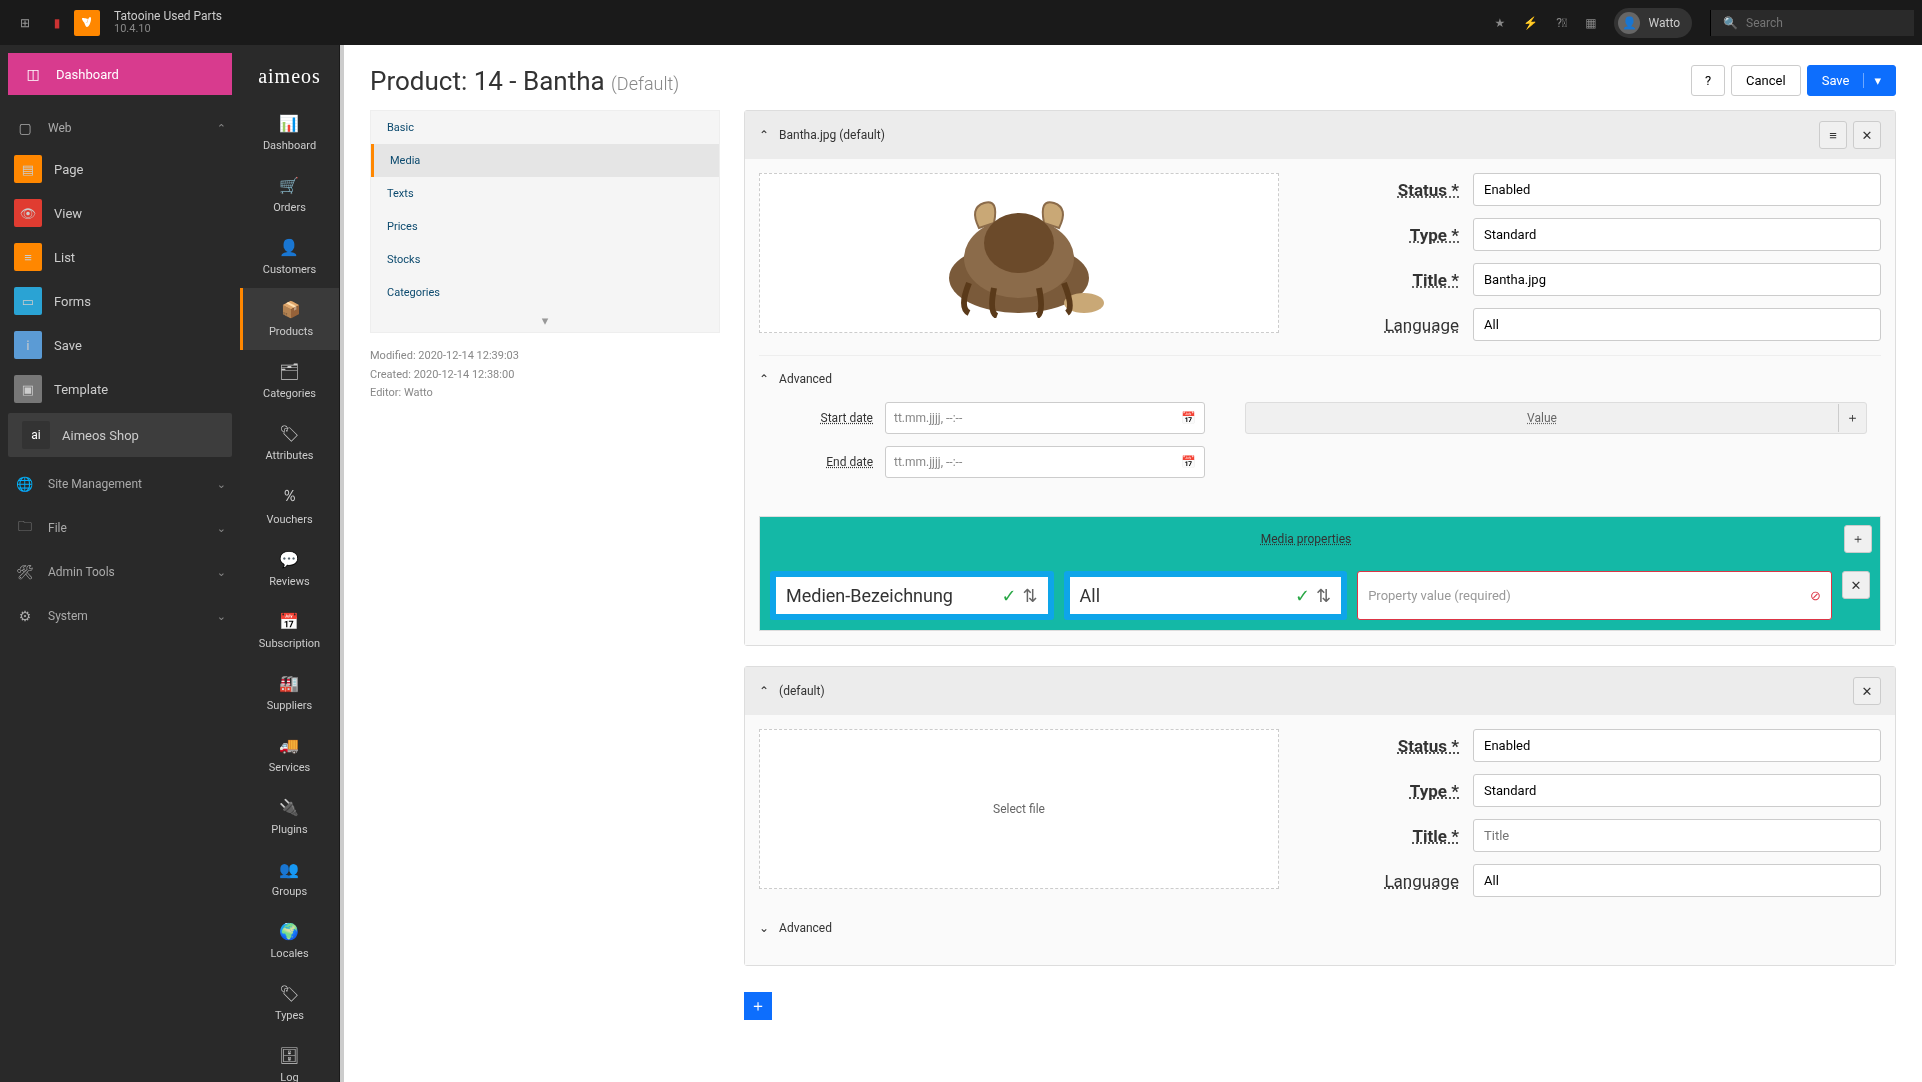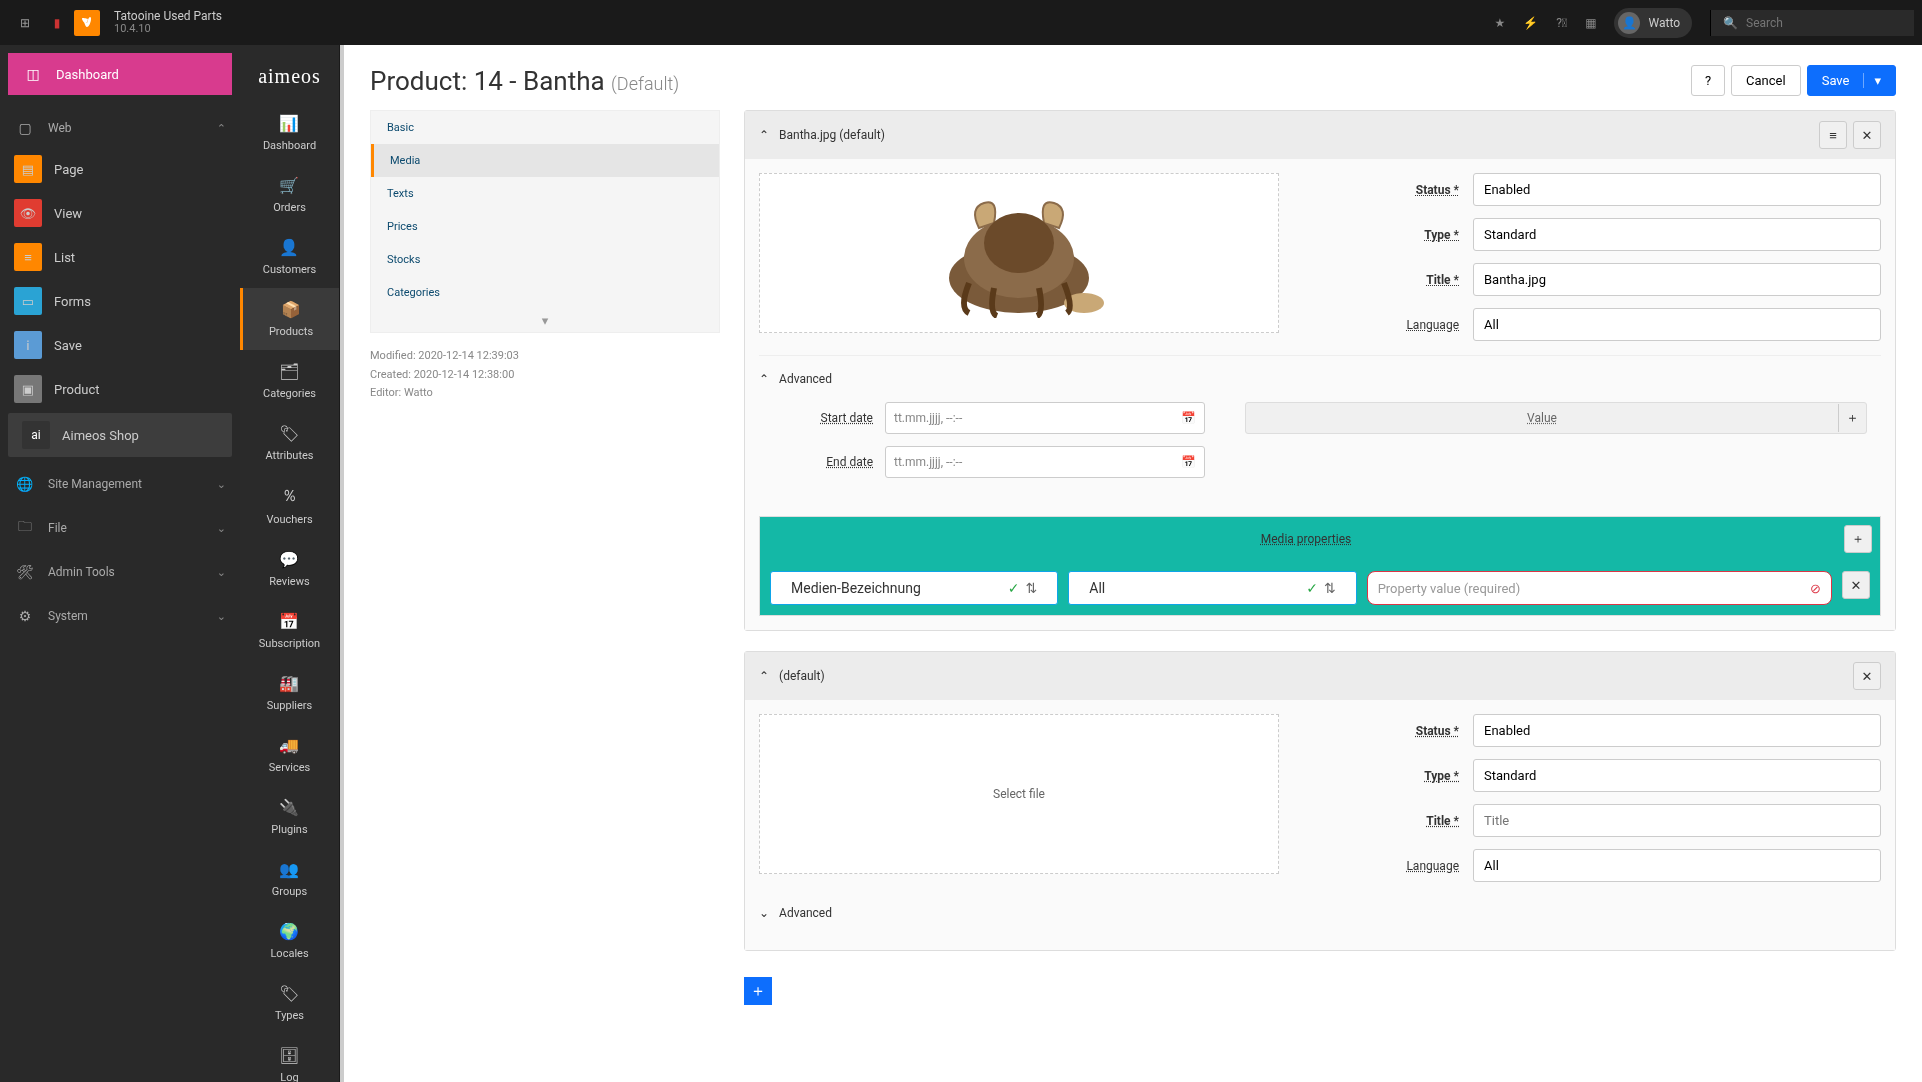--- a/index.html
+++ b/index.html
@@ -67,42 +67,42 @@
 .card-head{display:flex;align-items:center;padding:10px 14px;background:#ececec;font-size:12px}
 .card-head .chev{margin-right:10px;cursor:pointer}
 .card-head-actions{margin-left:auto;display:flex;gap:6px}
 .icon-btn{width:28px;height:28px;border:1px solid #ccc;background:#f0f0f0;border-radius:3px;display:flex;align-items:center;justify-content:center;cursor:pointer;font-size:13px}
 .card-body{padding:14px;background:#fafafa}
 .media-row{display:flex;gap:30px}
 .media-preview{width:520px;height:160px;border:1px dashed #ccc;display:flex;align-items:center;justify-content:center;background:#fff}
 .bantha{width:200px;height:130px}
 .form-col{flex:1;display:flex;flex-direction:column;gap:12px}
 .form-row{display:flex;align-items:center;gap:14px}
-.form-label{width:150px;text-align:right;font-size:12px}
+.form-label{width:150px;text-align:right;font-size:17px}
 .req{font-weight:bold;text-decoration:underline dotted}
 .form-input{flex:1;padding:8px 10px;border:1px solid #ccc;border-radius:3px;font-size:13px;background:#fff}
 .adv-section{margin-top:14px;padding:10px 0;border-top:1px solid #eee}
 .adv-head{display:flex;align-items:center;gap:10px;font-size:12px;padding:6px 0;cursor:pointer}
 .adv-body{padding:10px 14px;display:flex;gap:40px}
 .adv-left{display:flex;flex-direction:column;gap:12px}
 .date-row{display:flex;align-items:center;gap:12px}
 .date-row label{width:100px;text-align:right;font-size:12px;text-decoration:underline dotted}
 .date-input{width:320px;padding:8px;border:1px solid #ccc;border-radius:3px;background:#fff;display:flex;align-items:center;justify-content:space-between;font-size:12px;color:#888}
 .adv-right{flex:1}
 .opt-head{display:flex;align-items:center;background:#f0f0f0;border:1px solid #ddd;border-radius:3px}
 .opt-head .oh-col{flex:1;text-align:center;padding:8px;font-size:12px;color:#666;text-decoration:underline dotted}
 .opt-head .icon-btn{border-radius:0 3px 3px 0;border:none;border-left:1px solid #ccc}
 
 .props-box{margin-top:18px;border:1px solid #ddd;background:#14b8a6}
 .props-head{display:flex;align-items:center;padding:8px}
 .props-head .ph-title{flex:1;text-align:center;font-size:12px;text-decoration:underline dotted}
 .props-row{display:flex;gap:10px;padding:10px}
-.sel-valid{flex:1;border:1px solid #0ea5e9;border-radius:3px;background:#fff;padding:8px 20px;display:flex;align-items:center;justify-content:space-between;font-size:14px}
+.sel-valid{flex:1;border:6px solid #0ea5e9;border-radius:3px;background:#fff;padding:8px 10px;display:flex;align-items:center;justify-content:space-between;font-size:18px}
 .sel-icons{display:flex;align-items:center;gap:6px;color:#28a745}
-.inp-invalid{flex:1.8;border:1px solid #dc3545;border-radius:8px;background:#fff;padding:8px 10px;display:flex;align-items:center;justify-content:space-between;font-size:13px;color:#999}
+.inp-invalid{flex:1.8;border:1px solid #dc3545;border-radius:3px;background:#fff;padding:8px 10px;display:flex;align-items:center;justify-content:space-between;font-size:13px;color:#999}
 .inp-invalid .warn{color:#dc3545}
 
 .select-file{width:520px;height:160px;border:1px dashed #ccc;display:flex;align-items:center;justify-content:center;background:#fff;font-size:12px;color:#666;cursor:pointer}
 .add-btn{width:28px;height:28px;background:#0d6efd;color:#fff;display:flex;align-items:center;justify-content:center;border-radius:0;cursor:pointer;font-size:16px;margin-top:6px}
 
 .scroll-edge{width:4px;background:#ccc}
 svg{display:block}
 </style>
 </head>
 <body>
@@ -164,21 +164,21 @@
     <div class="s1-sub forms">
         <span class="s1-icon-wrap">▭</span>
         <span>Forms</span>
       </div>
     <div class="s1-sub info">
         <span class="s1-icon-wrap">ℹ</span>
         <span>Save</span>
       </div>
     <div class="s1-sub template">
         <span class="s1-icon-wrap">▣</span>
-        <span>Product</span>
+        <span>Template</span>
       </div>
     <div class="s1-sub aimeos">
         <span class="s1-icon-wrap">ai</span>
         <span>Aimeos Shop</span>
       </div>
 
     <div class="s1-item cat">
         <span class="s1-icon">🌐</span>
         <span>Site Management</span>
         <span class="s1-chev">⌄</span>

